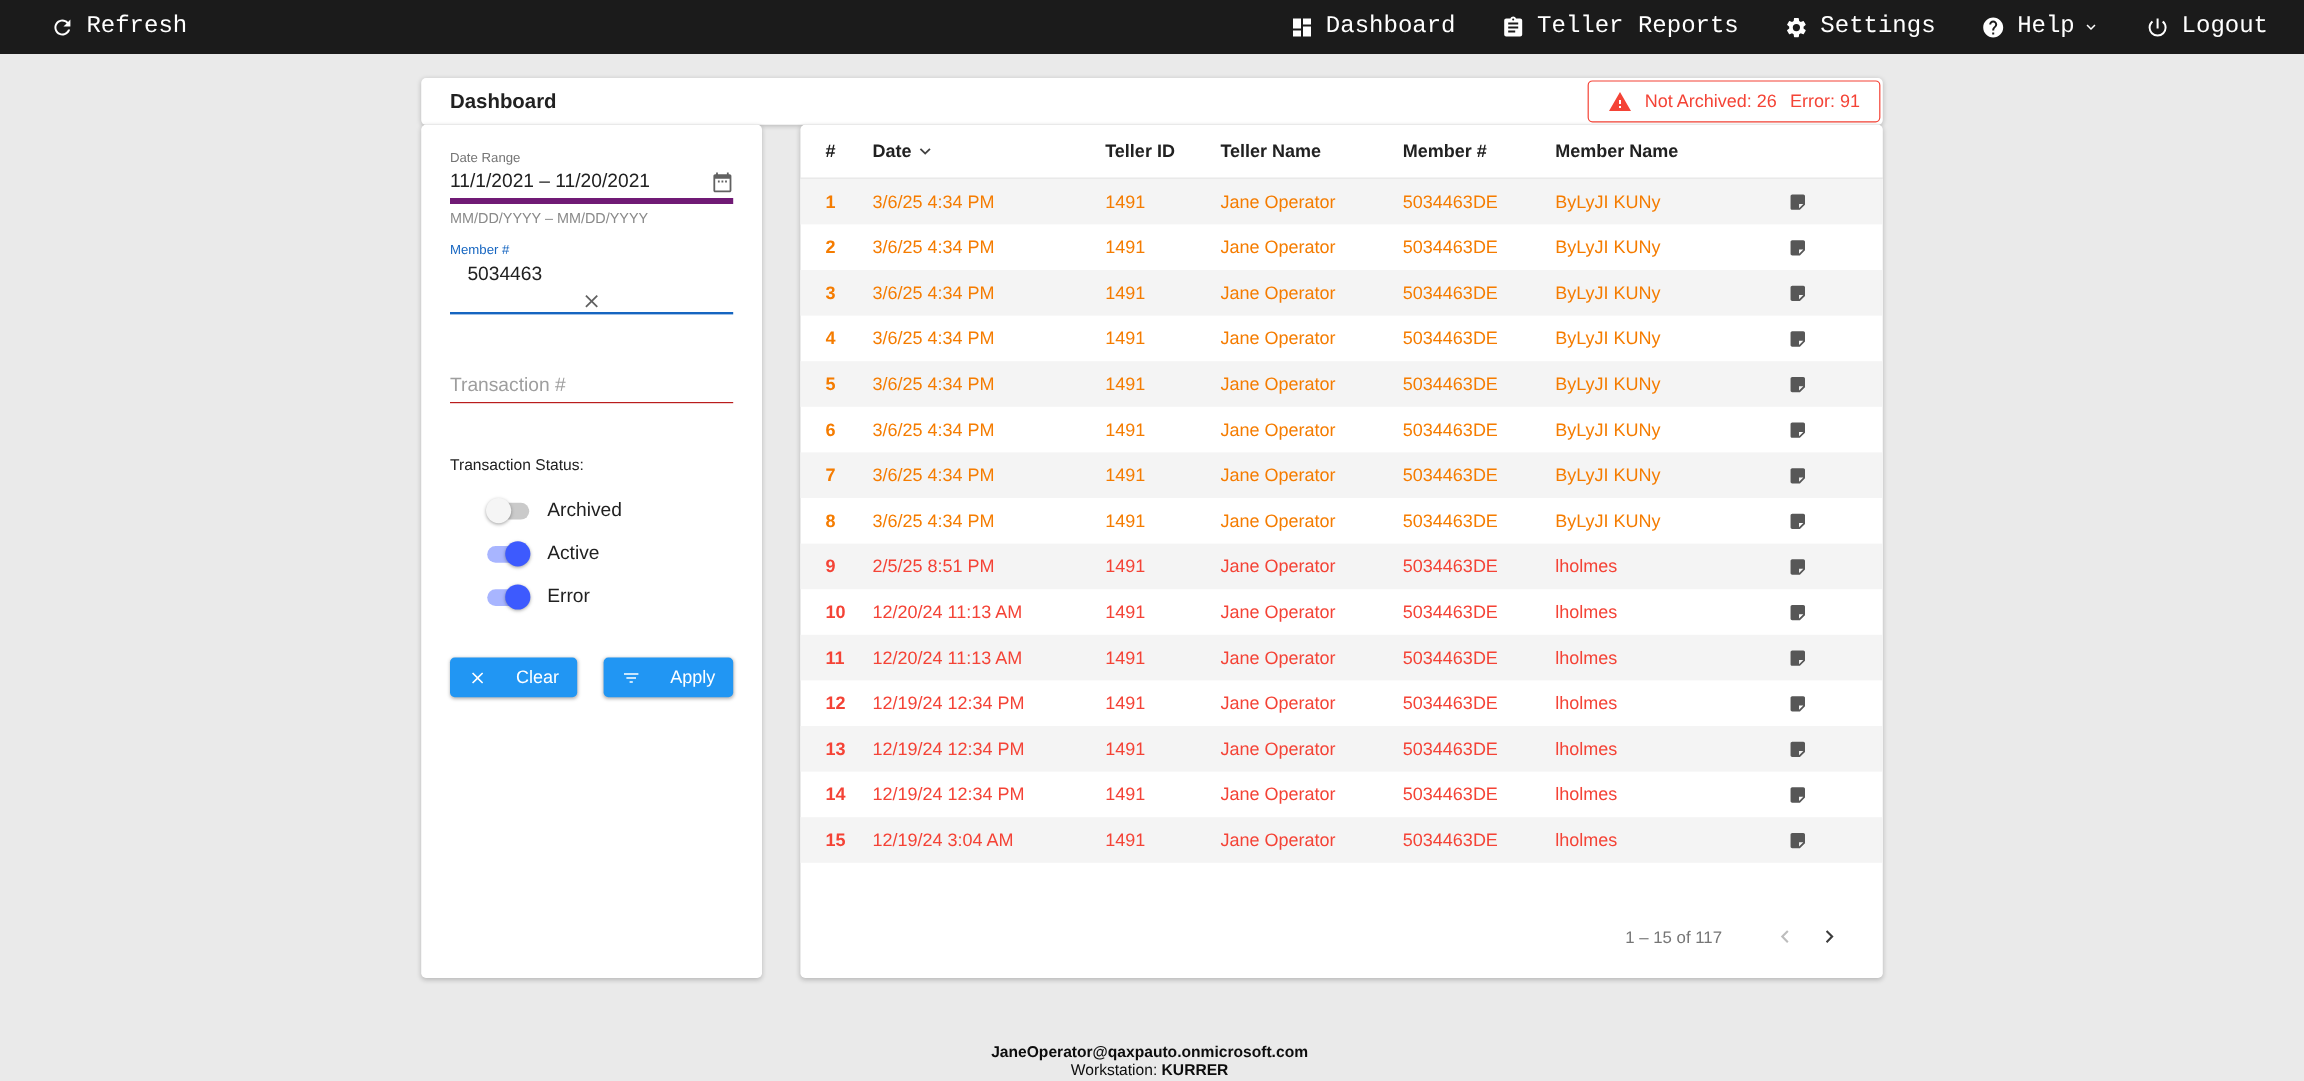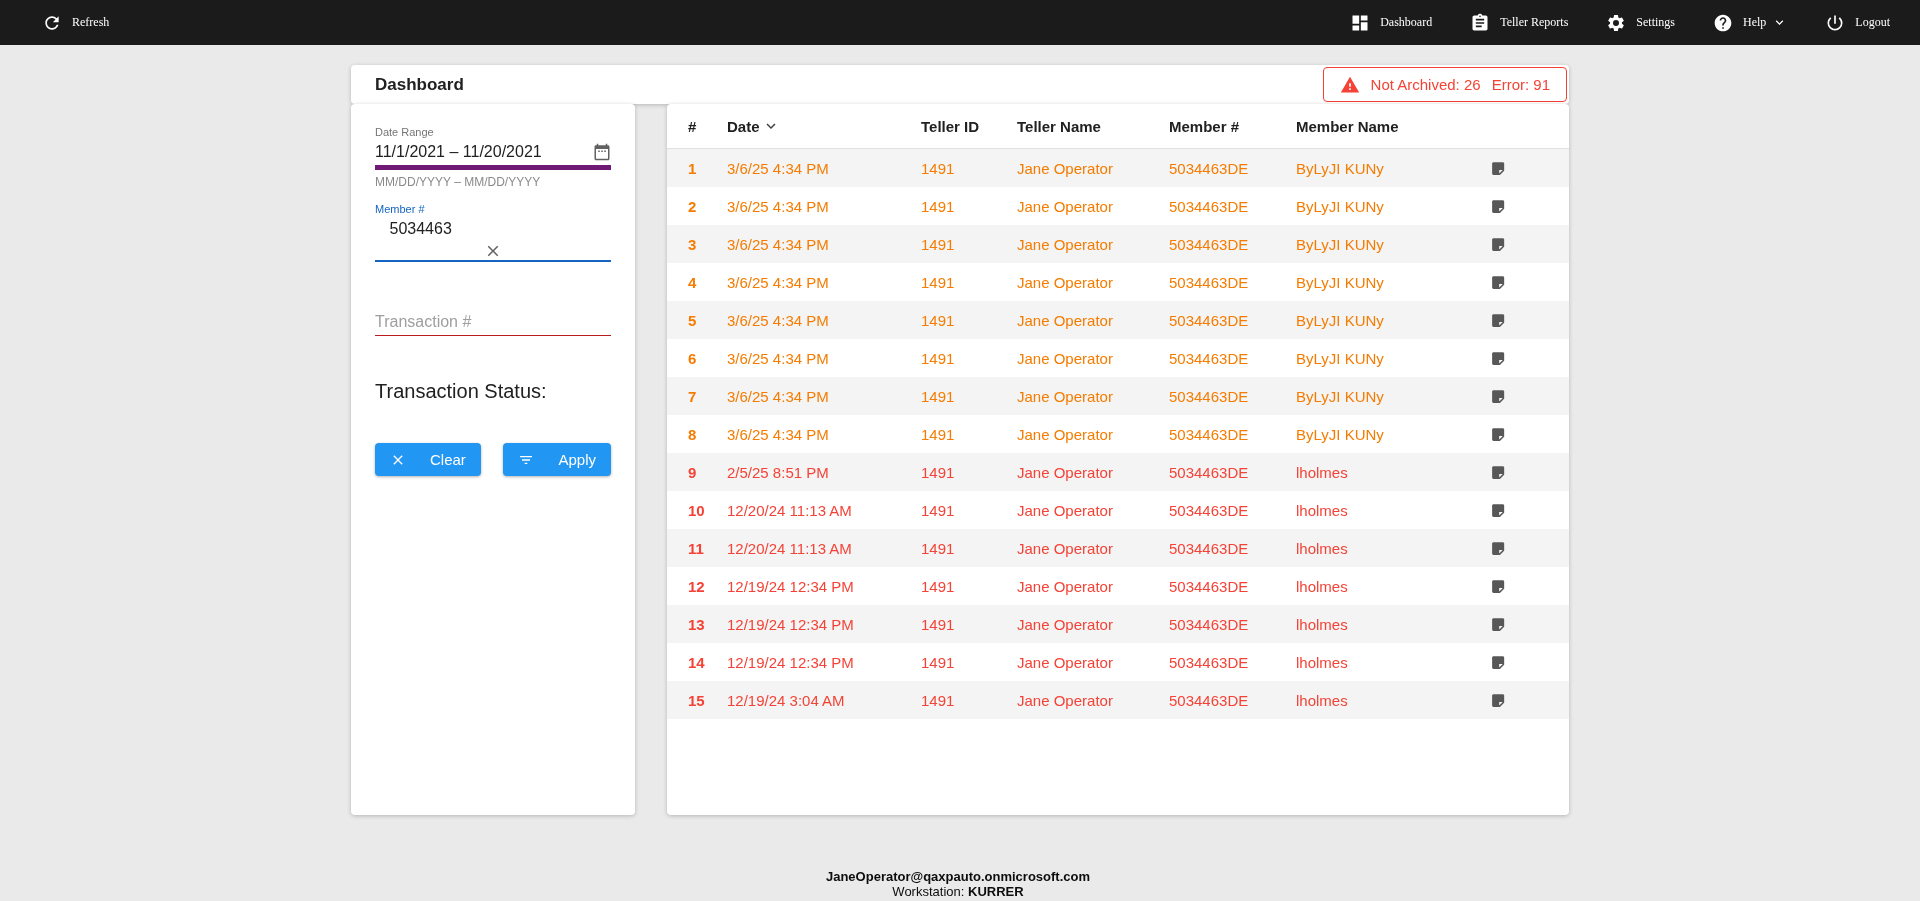--- a/index.html
+++ b/index.html
@@ -6,21 +6,21 @@
   html,body { width:1920px; height:901px; overflow:hidden; background:#eaeaea;
     font-family:"Liberation Sans", sans-serif; }
 
   .ic { display:inline-flex; width:18px; height:18px; flex:0 0 auto; }
   .ic svg { width:100%; height:100%; fill:currentColor; display:block; }
 
   
   .topbar { height:45px; background:#1b1b1b; color:#fff; display:flex;
     align-items:center; justify-content:space-between; padding:0 30px 0 42px; }
   .tb-item { display:flex; align-items:center; gap:10px; background:none; border:none;
-    color:#fff; font-size:12px; font-family:Liberation Serif, serif; cursor:pointer; }
+    color:#fff; font-size:20px; font-family:Liberation Mono, monospace; cursor:pointer; }
   .tb-item .ic { width:20px; height:20px; }
   .tb-item .ic.small { width:15px; height:15px; margin-left:-4px; }
   .tb-nav { display:flex; gap:38px; align-items:center; }
 
   
   .page { width:1218px; margin:20px auto 0; }
   .card { background:#fff; border-radius:4px; box-shadow:0 1px 4px rgba(0,0,0,.22); }
   .titlebar { height:39px; display:flex; align-items:center; justify-content:space-between;
     padding:0 2px 0 24px; }
   .title { font-size:17px; font-weight:bold; color:#212121; }
@@ -37,21 +37,21 @@
   .f-label.blue { color:var(--member-label); margin-top:14px; }
   .field { display:flex; align-items:center; border-bottom:5px solid #701a75; }
   .field.member { border-bottom:2px solid var(--member-label);flex-direction:column; }
   .field.txn { margin-top:46px; border-bottom:1px solid #b91c1c; }
   .f-input { flex:1; min-width:0; border:none; outline:none; font-size:16px;
     font-family:inherit; color:#212121; background:transparent; padding:5px 0 4px; }
   .f-input::placeholder { color:#9e9e9e; }
   .field-btn { background:none; border:none; cursor:pointer; color:#616161; padding:0; display:flex; }
   .field-btn .ic { width:18px; height:18px; }
   .f-hint { font-size:12px; color:#8a8a8a; margin-top:5px; }
-  .status-label { margin-top:44px; font-size:20px; color:#212121; }
+  .status-label { margin-top:44px; font-size:13px; color:#212121; }
   .toggles { margin-top:20px; display:flex; flex-direction:column; gap:15px; padding-left:30px; }
   .toggle-row { display:flex; align-items:center; gap:14px; height:21px; }
   .toggle { position:relative; width:37px; height:21px; cursor:pointer; display:inline-block; flex:0 0 auto; }
   .toggle .track { position:absolute; left:1px; top:4px; width:35px; height:14px;
     border-radius:7px; background:#9e9e9e; opacity:.55; }
   .toggle.on .track { background:var(--toggle-on); opacity:.45; }
   .toggle .thumb { position:absolute; left:0; top:0; width:21px; height:21px; border-radius:50%;
     background:#f5f5f5; box-shadow:0 1px 3px rgba(0,0,0,.35); }
   .toggle.on .thumb { left:16px; background:var(--toggle-on); }
   .toggle-label { font-size:16px; color:#212121; }
@@ -191,20 +191,43 @@
               </svg>
             </span>
         </button>
       </div>
 
       <div class="field txn">
         <input class="f-input" placeholder="Transaction #" style="">
       </div>
 
       <div class="status-label">Transaction Status:</div>
+      <div class="toggles">
+          <div class="toggle-row">
+            <span class="toggle " role="switch">
+              <span class="track"></span>
+              <span class="thumb"></span>
+            </span>
+            <span class="toggle-label">Archived</span>
+          </div>
+          <div class="toggle-row">
+            <span class="toggle on" role="switch">
+              <span class="track"></span>
+              <span class="thumb"></span>
+            </span>
+            <span class="toggle-label">Active</span>
+          </div>
+          <div class="toggle-row">
+            <span class="toggle on" role="switch">
+              <span class="track"></span>
+              <span class="thumb"></span>
+            </span>
+            <span class="toggle-label">Error</span>
+          </div>
+        </div>
 
       <div class="btn-row">
         <button class="btn">
           <span class="ic">
               <svg viewBox="0 0 24 24" fill-rule="evenodd">
                 <path d="M19 6.41 17.59 5 12 10.59 6.41 5 5 6.41 10.59 12 5 17.59 6.41 19 12 13.41 17.59 19 19 17.59 13.41 12z"></path>
               </svg>
             </span>
           <span>Clear</span>
         </button>
@@ -486,20 +509,37 @@
               <button class="note-btn">
                 <span class="ic">
                   <svg viewBox="0 0 24 24" fill-rule="evenodd">
                     <path d="M19 3H5c-1.1 0-2 .9-2 2v14c0 1.1.9 2 2 2h9l6-6V5c0-1.1-.9-2-2-2zm-6 16v-5h5l-5 5z"></path>
                   </svg>
                 </span>
               </button>
             </div>
           </div>
         </div>
+      <div class="pagination">
+        <span class="pg-text">1 – 15 of 117</span>
+        <button class="pg-btn disabled">
+          <span class="ic">
+              <svg viewBox="0 0 24 24" fill-rule="evenodd">
+                <path d="M15.41 7.41 14 6l-6 6 6 6 1.41-1.41L10.83 12z"></path>
+              </svg>
+            </span>
+        </button>
+        <button class="pg-btn">
+          <span class="ic">
+              <svg viewBox="0 0 24 24" fill-rule="evenodd">
+                <path d="M8.59 16.59 13.17 12 8.59 7.41 10 6l6 6-6 6z"></path>
+              </svg>
+            </span>
+        </button>
+      </div>
     </section>
 
   </div>
 </main>
 
 <footer class="footer">
   <span class="f-strong">JaneOperator@qaxpauto.onmicrosoft.com</span>
   <span>
     <span>Workstation:</span>
     <b>KURRER</b>

